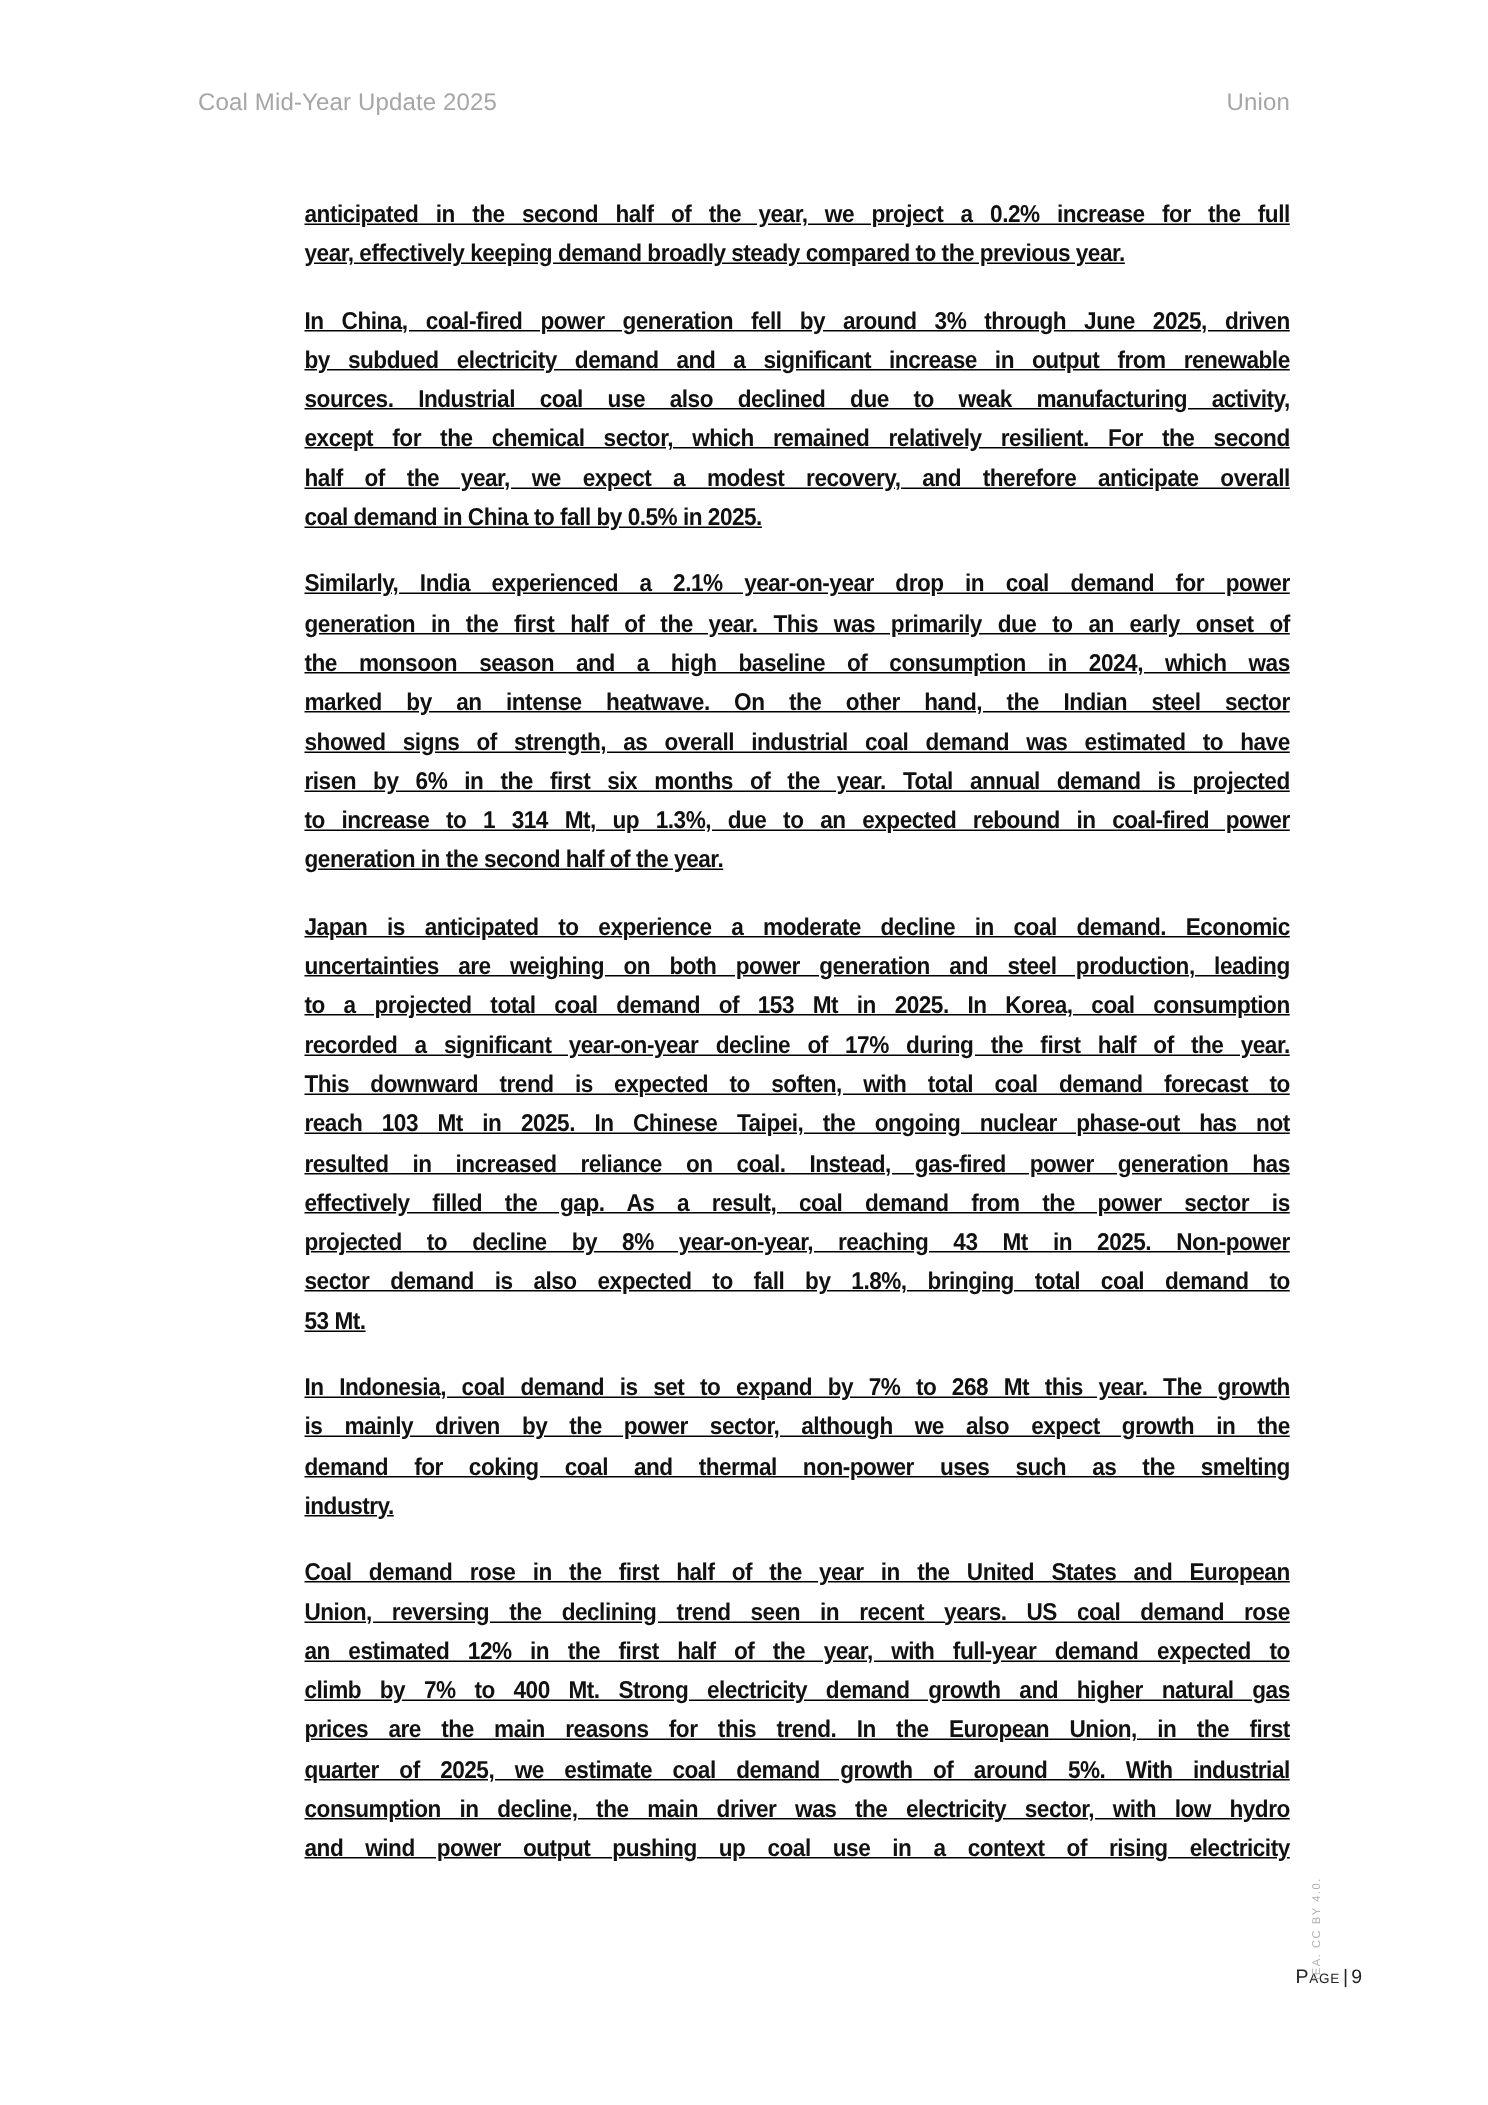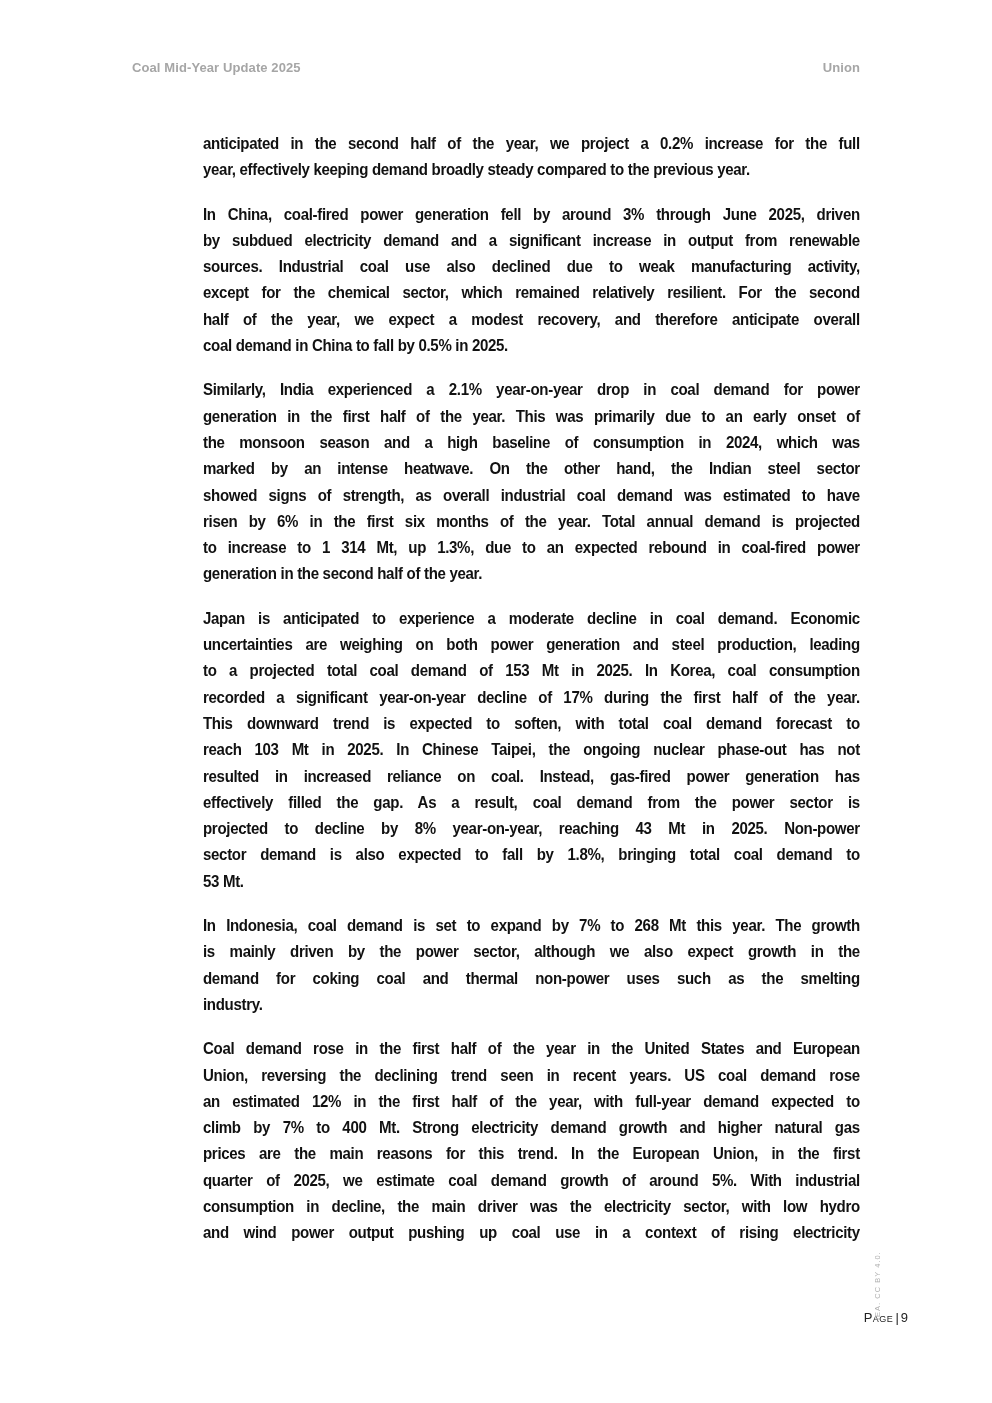--- a/index.html
+++ b/index.html
@@ -1,22 +1,22 @@
 <!DOCTYPE html>
 <html><head>
   <meta charset="utf-8">
   <style>
     html, body { margin: 0; padding: 0; background: #ffffff; }
     body { width: 992px; height: 1403px; position: relative; overflow: hidden;
            font-family: "Liberation Sans", sans-serif; }
-    .running-header { position: absolute; top: 60px; font-size: 13px; color: #a6a6a6; letter-spacing: 0.1px; font-weight: bold; }
+    .running-header { position: absolute; top: 60px; font-size: 16px; color: #a6a6a6; letter-spacing: 0.1px; }
     .rh-left { left: 132px; }
     .rh-right { right: 132px; }
     .body-text { position: absolute; left: 203px; top: 130px; width: 657px; }
-    .para { margin: 0 0 18px 0; }
+    .para { margin: 0 0 18px 0; text-decoration: underline; }
     .line { display: block; height: 26.3px; line-height: 26.3px; font-size: 16.2px;
             font-weight: bold; color: #111111; white-space: nowrap;
             text-align: justify; text-align-last: justify; letter-spacing: -0.35px;
             transform: scaleX(0.93); transform-origin: left center; width: 107.5%; }
     .line.last { text-align-last: left; }
     .page-number { position: absolute; top: 1310px; left: 0; width: 908px; text-align: right;
                    font-size: 13px; color: #222; }
     .page-word { font-variant: small-caps; letter-spacing: 0.5px; }
     .page-sep { margin: 0 2px; }
     .license { position: absolute; left: 873px; top: 1320px; transform: rotate(-90deg);

